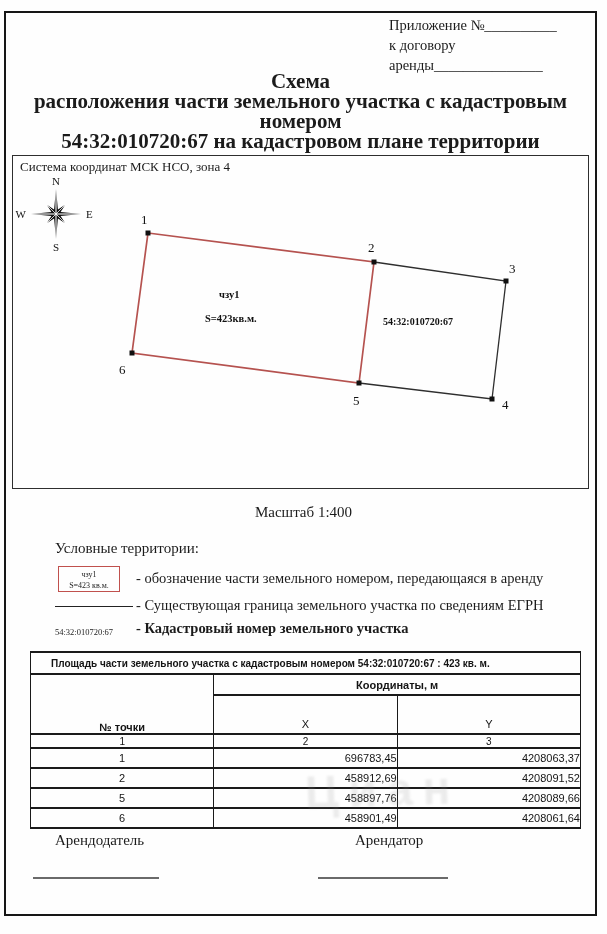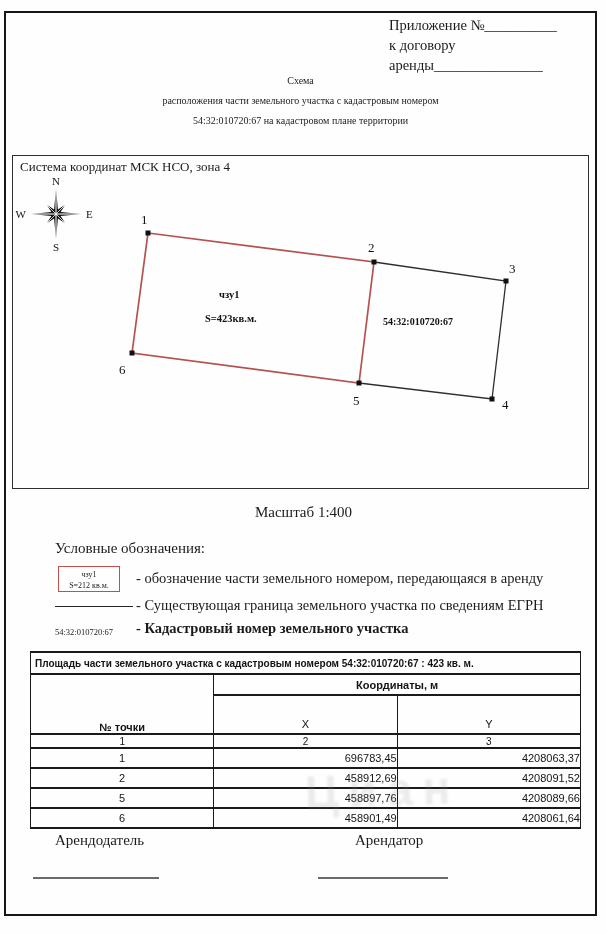--- a/index.html
+++ b/index.html
@@ -4,21 +4,21 @@
 <style>
   html,body{margin:0;padding:0;background:#ffffff;}
   .page{position:relative;width:607px;height:934px;background:#fefefe;
         font-family:"Liberation Serif", serif;color:#1b1b1b;overflow:hidden;}
   .page-border{position:absolute;left:4px;top:11px;width:589px;height:901px;
                border:2.5px solid #161616;}
   
   .appendix{position:absolute;left:357px;top:15px;font-size:14.5px;line-height:20px;margin-left:32px;}
   
   .doc-title{position:absolute;left:0;right:6px;top:71px;text-align:center;
-             font-size:10px;line-height:20px;}
+             font-size:21px;line-height:20px;font-weight:bold;}
   
   .map-box{position:absolute;left:12px;top:155px;width:577px;height:334px;
            border:1.6px solid #2e2e2e;box-sizing:border-box;}
   .coord-sys{position:absolute;left:7px;top:3px;font-size:13px;}
   .plan-svg{position:absolute;left:0;top:0;}
   .vertex-num{font-family:"Liberation Serif",serif;font-size:13px;fill:#111;}
   .map-label{font-family:"Liberation Serif",serif;font-weight:bold;fill:#111;}
   .compass-letter{font-family:"Liberation Serif",serif;font-size:11px;fill:#111;}
   
   .scale{position:absolute;left:0;right:0;top:504px;text-align:center;font-size:15px;}
@@ -31,21 +31,21 @@
   .legend-text-2{position:absolute;left:136px;top:597px;font-size:14.5px;}
   .legend-sym-kn{position:absolute;left:55px;top:627px;font-size:8.5px;}
   .legend-text-3{position:absolute;left:136px;top:620px;font-size:14.5px;font-weight:bold;}
   
   .coords-table{position:absolute;left:30px;top:651px;width:551px;border-collapse:collapse;
                 table-layout:fixed;font-family:"Liberation Sans",sans-serif;font-size:11px;
                 color:#141414;}
   .coords-table td,.coords-table th{border-style:solid;border-color:#1a1a1a;
                 border-width:2px 1.5px;padding:0;font-weight:normal;}
   .coords-table .c1{width:30%;} .coords-table .c2{width:31.5%;} .coords-table .c3{width:38.5%;}
-  .row-title td{height:20px;font-weight:bold;font-size:10px;padding-left:4px;text-align:left;}
+  .row-title td{height:20px;font-weight:bold;font-size:10px;padding-left:20px;text-align:left;}
   .row-koord td{height:19px;text-align:center;font-weight:bold;}
   .row-xy td{height:34px;text-align:center;vertical-align:bottom;padding-bottom:3px;}
   .cell-ptshead{text-align:center;vertical-align:bottom;padding-bottom:4px;}
   .row-nums td{height:12px;text-align:center;font-size:10px;border-width:1.5px;}
   .row-data td{height:18px;}
   .cell-pt{text-align:center;}
   .cell-num{text-align:right;padding-right:3px;}
   
   .watermark{position:absolute;left:305px;top:763px;font-family:"Liberation Sans",sans-serif;
              font-size:46px;font-weight:bold;letter-spacing:10px;color:#8f8f8f;opacity:0.16;
@@ -108,25 +108,25 @@
         <rect x="116.5" y="194.5" width="5" height="5" fill="#101010"></rect>
         <text x="106" y="218" class="vertex-num">6</text>
         <text x="206" y="142" class="map-label" font-size="10.5">чзу1</text>
         <text x="192" y="166" class="map-label" font-size="10.5">S=423кв.м.</text>
         <text x="370" y="169" class="map-label" font-size="10">54:32:010720:67</text>
       </svg>
   </div>
 
   <div class="scale">Масштаб 1:400</div>
 
-  <div class="legend-title">Условные обозначения:</div>
+  <div class="legend-title">Условные территории:</div>
 
   <div class="legend-sym-box">
     <div>чзу1</div>
-    <div>S=212 кв.м.</div>
+    <div>S=423 кв.м.</div>
   </div>
   <div class="legend-text-1">- обозначение части земельного номером,  передающаяся в аренду</div>
 
   <div class="legend-line"></div>
   <div class="legend-text-2">- Существующая граница земельного участка по сведениям ЕГРН</div>
 
   <div class="legend-sym-kn">54:32:010720:67</div>
   <div class="legend-text-3">- Кадастровый номер земельного участка</div>
 
   <table class="coords-table">

